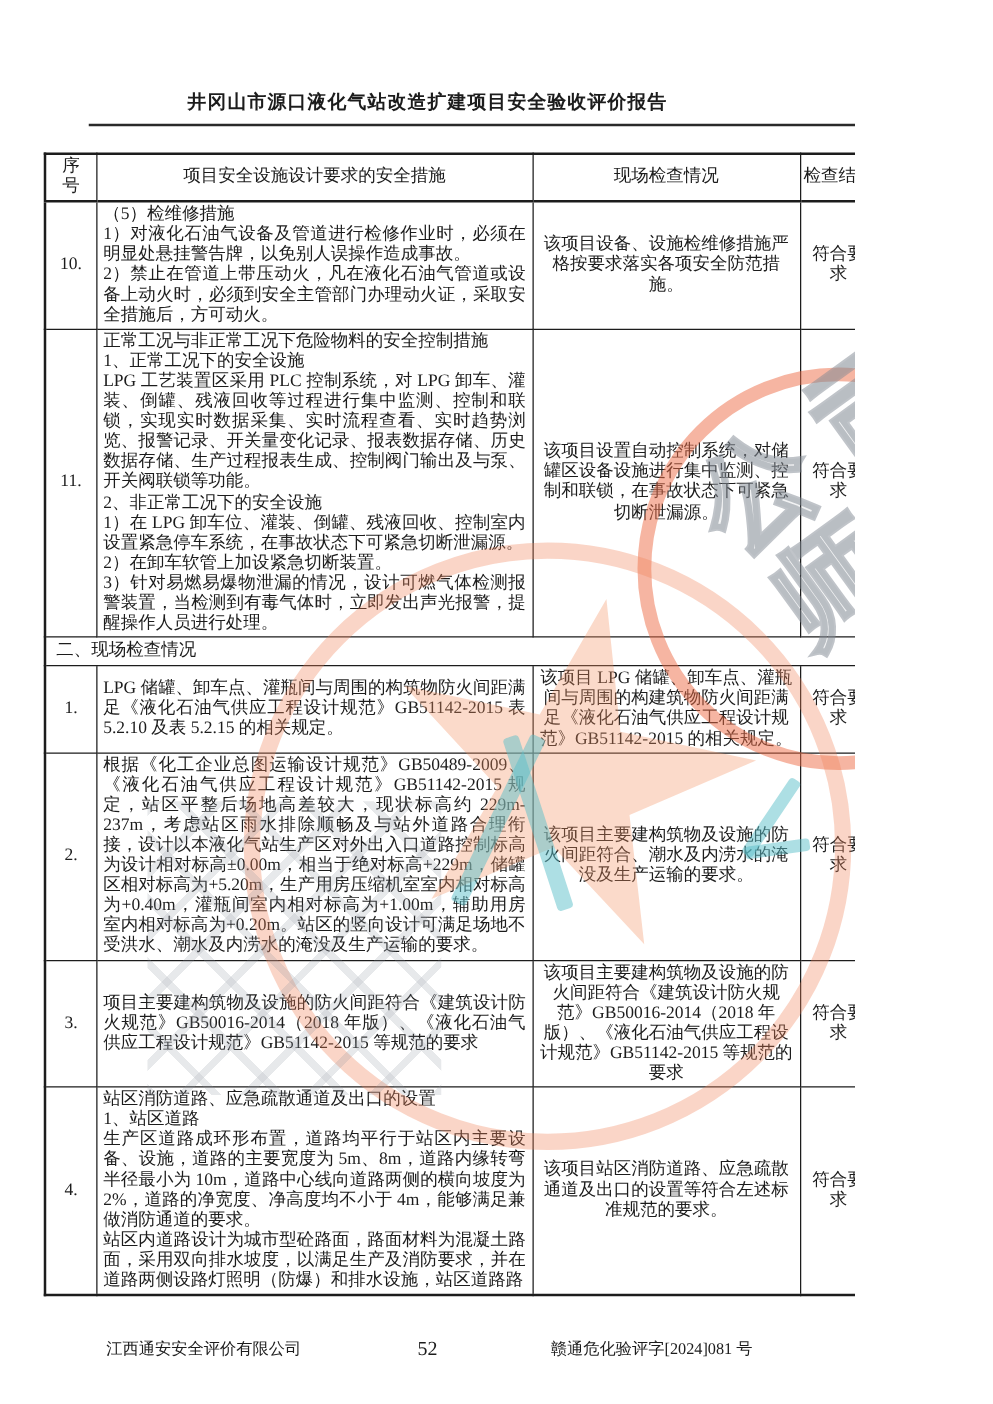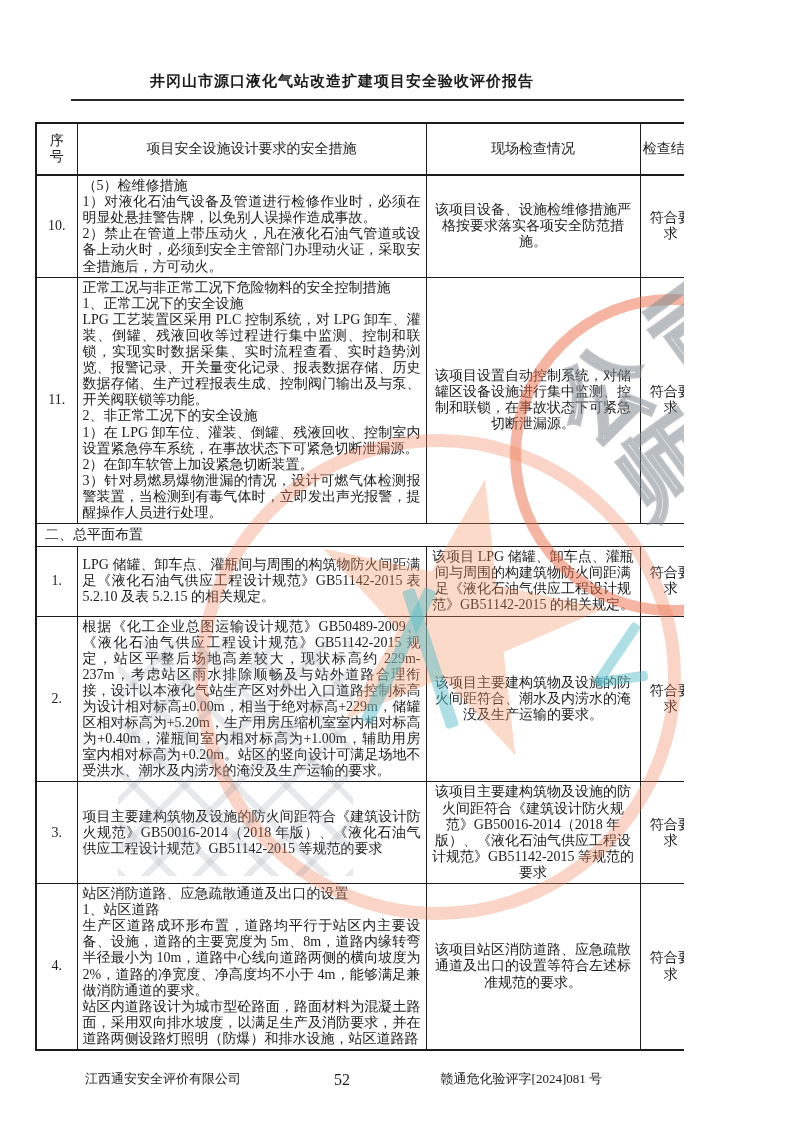--- a/index.html
+++ b/index.html
@@ -26,21 +26,21 @@
   }
   .report-table col.c1{width:41px;}
   .report-table col.c2{width:349px;}
   .report-table col.c3{width:214px;}
   .report-table col.c4{width:62px;}
   .report-table th,.report-table td{
     border:1px solid #1c1c1c;vertical-align:middle;
     padding:2px 5px;font-weight:normal;
   }
   .report-table{border:2px solid #1c1c1c;}
-  .report-table thead th{text-align:center;border-bottom:2px solid #1c1c1c;padding:17px 2px;}
+  .report-table thead th{text-align:center;border-bottom:2px solid #1c1c1c;padding:3px 2px;}
   .report-table th.h-no{padding:2px 12px;}
   td.col-no{text-align:center;}
   td.col-measures{text-align:justify;white-space:pre-wrap;}
   td.col-inspection{text-align:center;white-space:pre-wrap;padding:2px 4px;}
   td.col-result{text-align:center;}
   td.section-cell{text-align:left;padding:3px 8px;}
   
   .footer{
     position:absolute;top:1044px;left:0;width:100%;font-size:13px;
   }
@@ -129,21 +129,21 @@
 1、正常工况下的安全设施
 LPG 工艺装置区采用 PLC 控制系统，对 LPG 卸车、灌装、倒罐、残液回收等过程进行集中监测、控制和联锁，实现实时数据采集、实时流程查看、实时趋势浏览、报警记录、开关量变化记录、报表数据存储、历史数据存储、生产过程报表生成、控制阀门输出及与泵、开关阀联锁等功能。
 2、非正常工况下的安全设施
 1）在 LPG 卸车位、灌装、倒罐、残液回收、控制室内设置紧急停车系统，在事故状态下可紧急切断泄漏源。
 2）在卸车软管上加设紧急切断装置。
 3）针对易燃易爆物泄漏的情况，设计可燃气体检测报警装置，当检测到有毒气体时，立即发出声光报警，提醒操作人员进行处理。</td>
           <td class="col-inspection">该项目设置自动控制系统，对储罐区设备设施进行集中监测、控制和联锁，在事故状态下可紧急切断泄漏源。</td>
           <td class="col-result">符合要求</td>
         </tr>
         <tr>
-          <td colspan="4" class="section-cell">二、总平面布置</td>
+          <td colspan="4" class="section-cell">二、现场检查情况</td>
         </tr>
         <tr>
           <td class="col-no">1.</td>
           <td class="col-measures">LPG 储罐、卸车点、灌瓶间与周围的构筑物防火间距满足《液化石油气供应工程设计规范》GB51142-2015 表 5.2.10 及表 5.2.15 的相关规定。</td>
           <td class="col-inspection">该项目 LPG 储罐、卸车点、灌瓶间与周围的构建筑物防火间距满足《液化石油气供应工程设计规范》GB51142-2015 的相关规定。</td>
           <td class="col-result">符合要求</td>
         </tr>
         <tr>
           <td class="col-no">2.</td>
           <td class="col-measures">根据《化工企业总图运输设计规范》GB50489-2009、《液化石油气供应工程设计规范》GB51142-2015 规定，站区平整后场地高差较大，现状标高约 229m-237m，考虑站区雨水排除顺畅及与站外道路合理衔接，设计以本液化气站生产区对外出入口道路控制标高为设计相对标高±0.00m，相当于绝对标高+229m，储罐区相对标高为+5.20m，生产用房压缩机室室内相对标高为+0.40m，灌瓶间室内相对标高为+1.00m，辅助用房室内相对标高为+0.20m。站区的竖向设计可满足场地不受洪水、潮水及内涝水的淹没及生产运输的要求。</td>

